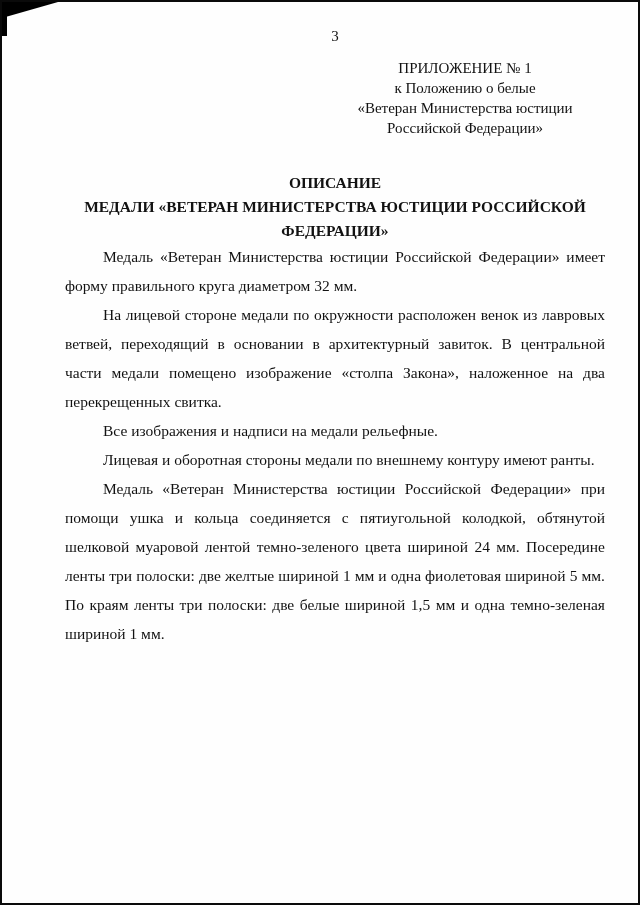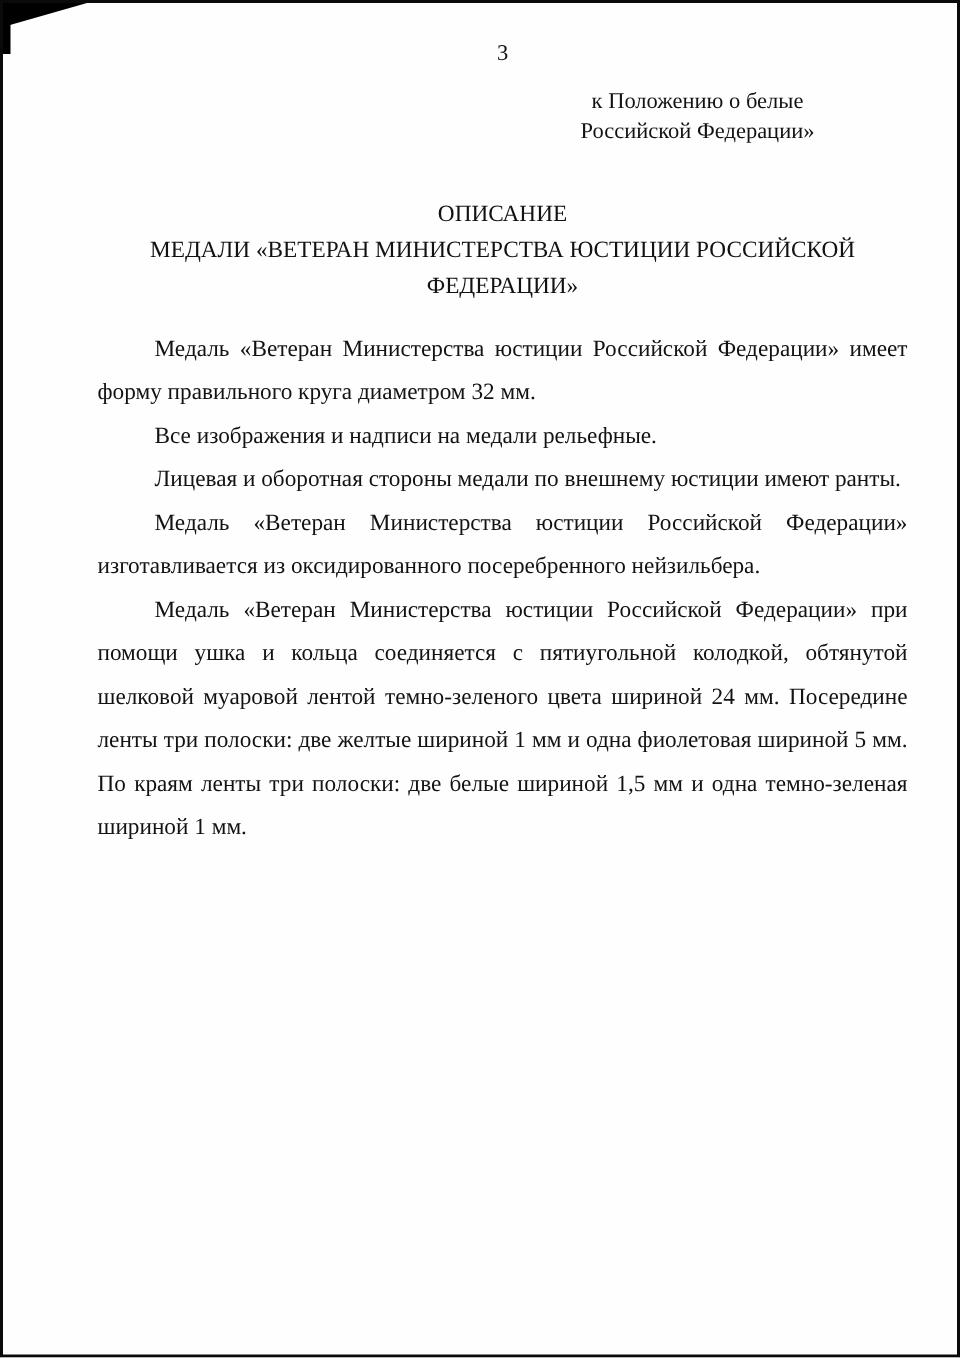--- a/index.html
+++ b/index.html
@@ -52,32 +52,31 @@
   .appendix-block {
     width: 280px;
     margin-left: auto;
     text-align: center;
     font-size: 15px;
     line-height: 1.33;
   }
   .doc-title {
     margin-top: 32px;
     text-align: center;
-    font-weight: normal;
+    font-weight: bold;
     font-size: 15.5px;
     line-height: 1.55;
   }
   .doc-title .title-line1 {
     display: block;
   }
   .doc-title .title-line2 {
     display: block;
   }
   .body-text {
-    margin-top: 16px;
     font-size: 15.5px;
     line-height: 1.87;
   }
   .body-text p {
     margin: 0;
     text-align: justify;
     text-indent: 38px;
   }
 </style>
 </head>
@@ -85,31 +84,33 @@
 
 <div class="sheet">
   <div class="corner-mark"></div>
   <div class="corner-mark-left"></div>
 
   <div class="content">
 
     <div class="page-number">3</div>
 
     <div class="appendix-block">
+      <div>ПРИЛОЖЕНИЕ № 1</div>
       <div>к Положению о белые</div>
+      <div>«Ветеран Министерства юстиции</div>
       <div>Российской Федерации»</div>
     </div>
 
     <div class="doc-title">
       <span class="title-line1">ОПИСАНИЕ</span>
       <span class="title-line2">МЕДАЛИ «ВЕТЕРАН МИНИСТЕРСТВА ЮСТИЦИИ РОССИЙСКОЙ ФЕДЕРАЦИИ»</span>
     </div>
 
     <div class="body-text">
       <p>Медаль «Ветеран Министерства юстиции Российской Федерации» имеет форму правильного круга диаметром 32 мм.</p>
+      <p>На лицевой стороне медали по окружности расположен венок из лавровых ветвей, переходящий в основании в архитектурный завиток. В центральной части медали помещено изображение «столпа Закона», наложенное на два перекрещенных свитка.</p>
       <p>Все изображения и надписи на медали рельефные.</p>
-      <p>Лицевая и оборотная стороны медали по внешнему юстиции имеют ранты.</p>
-      <p>Медаль «Ветеран Министерства юстиции Российской Федерации» изготавливается из оксидированного посеребренного нейзильбера.</p>
+      <p>Лицевая и оборотная стороны медали по внешнему контуру имеют ранты.</p>
       <p>Медаль «Ветеран Министерства юстиции Российской Федерации» при помощи ушка и кольца соединяется с пятиугольной колодкой, обтянутой шелковой муаровой лентой темно-зеленого цвета шириной 24 мм. Посередине ленты три полоски: две желтые шириной 1 мм и одна фиолетовая шириной 5 мм. По краям ленты три полоски: две белые шириной 1,5 мм и одна темно-зеленая шириной 1 мм.</p>
     </div>
 
   </div>
 </div>
 
 </body></html>

